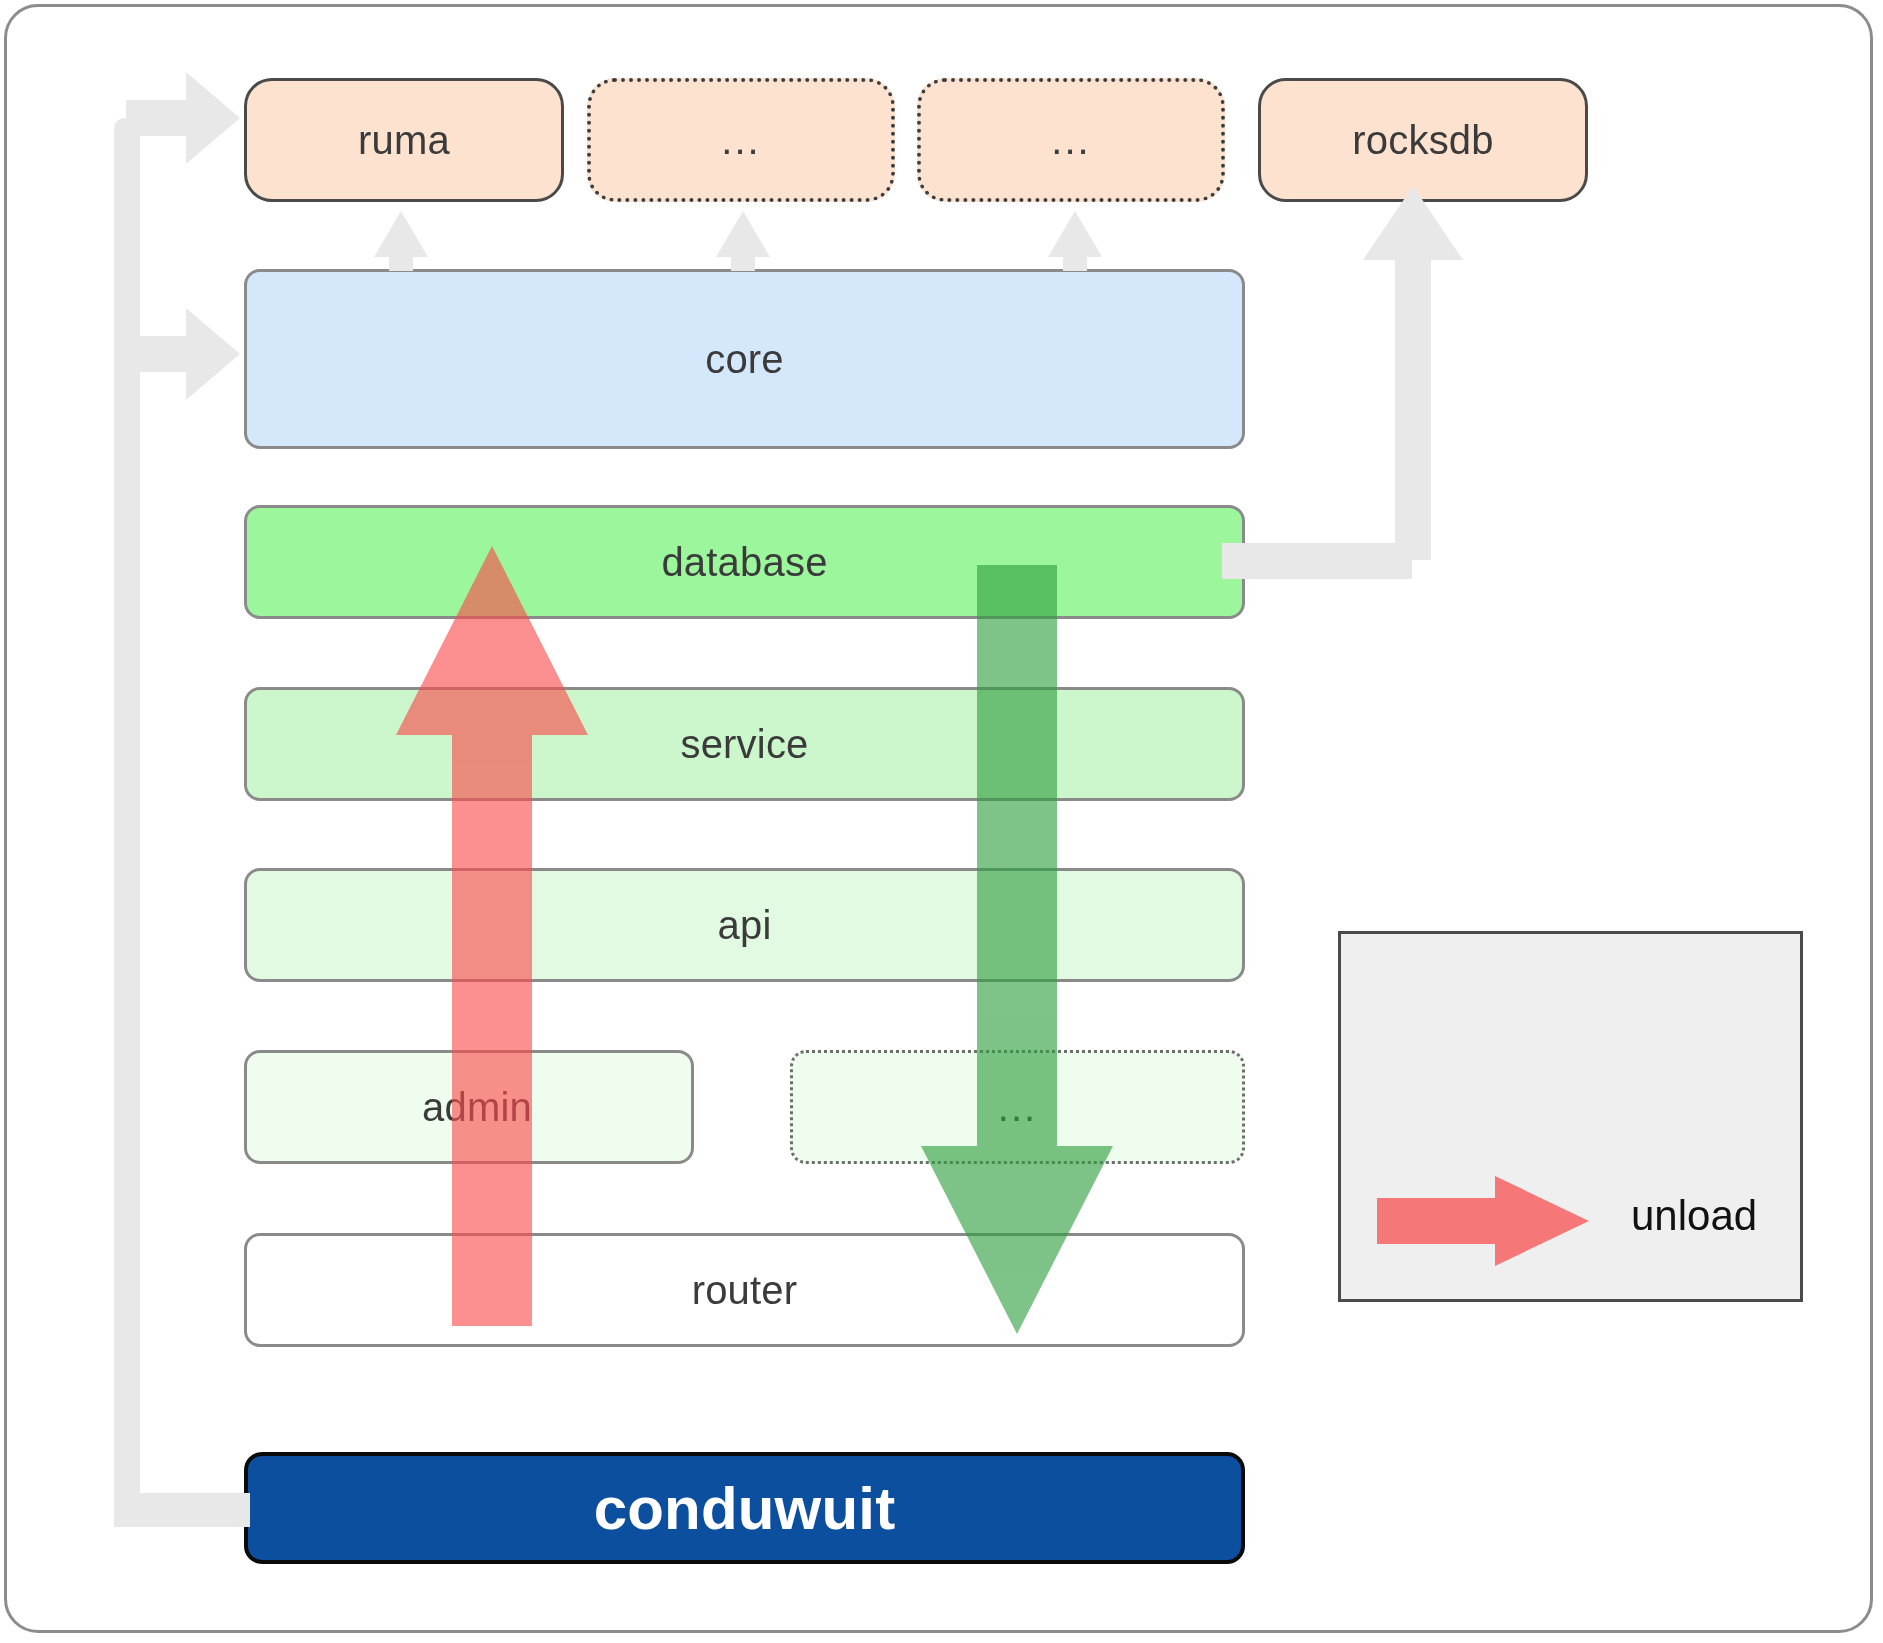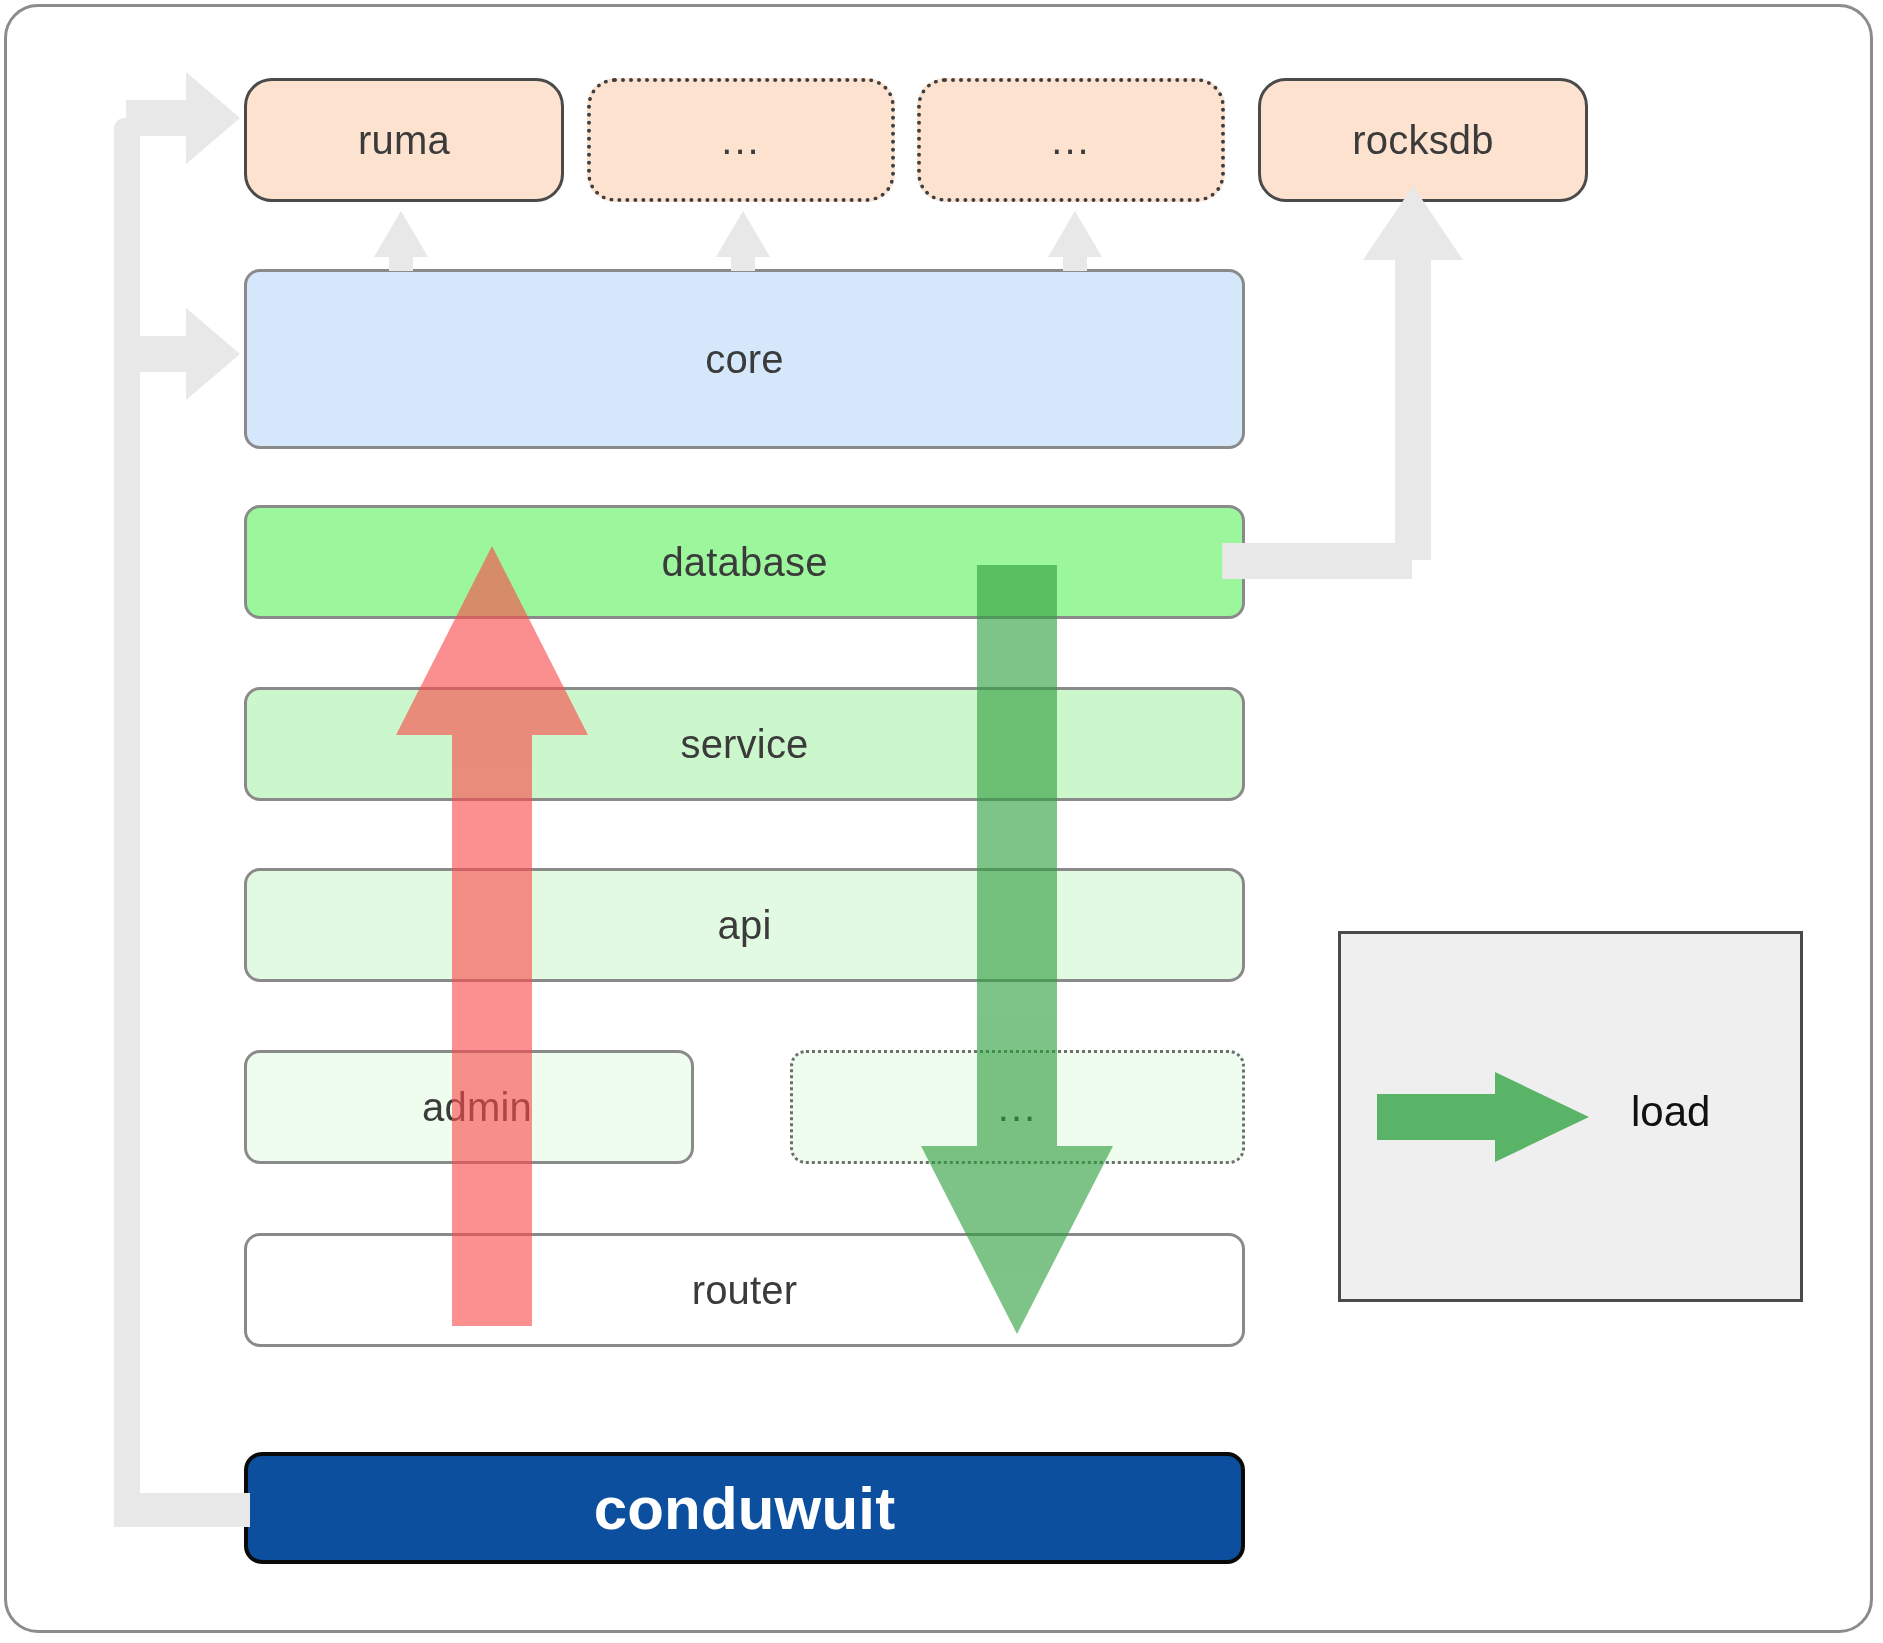--- a/index.html
+++ b/index.html
@@ -227,24 +227,24 @@
     </g>
 
     <g opacity="0.62">
       <rect x="977" y="565" width="80" height="680" fill="#2e9e3e"></rect>
       <polygon points="1017,1334 921,1146 1113,1146" fill="#2e9e3e"></polygon>
     </g>
   </svg>
 
   <div id="legend">
 
-    <div class="legend-row" id="legend-row-load">
+
+    <div class="legend-row" id="legend-row-unload">
       <svg class="legend-arrow" width="230" height="110" viewBox="0 0 230 110" xmlns="http://www.w3.org/2000/svg">
-        <g opacity="0.72" fill="#219e35">
+        <g opacity="0.72" fill="#fa4a4a">
           <rect x="0" y="32" width="165" height="46"></rect>
           <polygon points="212,55 118,10 118,100"></polygon>
         </g>
       </svg>
-      <span class="legend-label">load</span>
-    </div>
-
+      <span class="legend-label">unload</span>
+    </div>
   </div>
 </div>
 
 </body></html>

